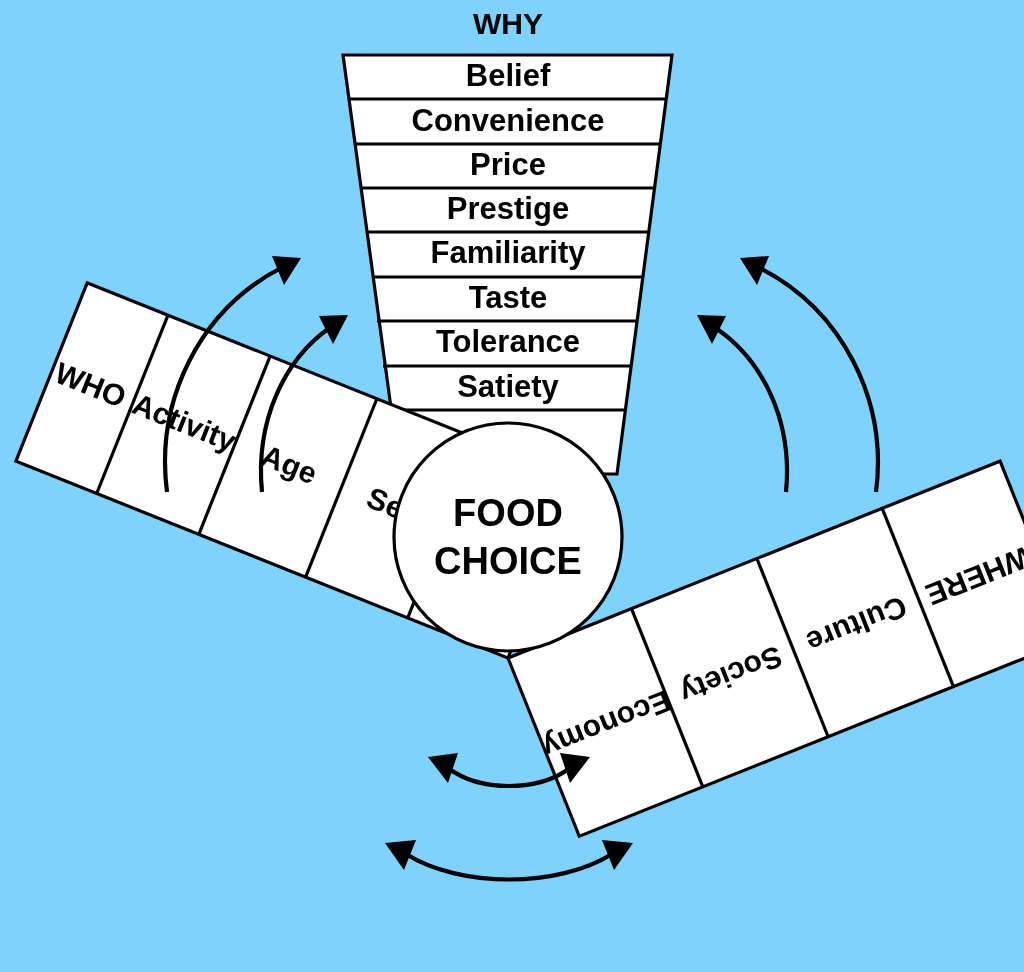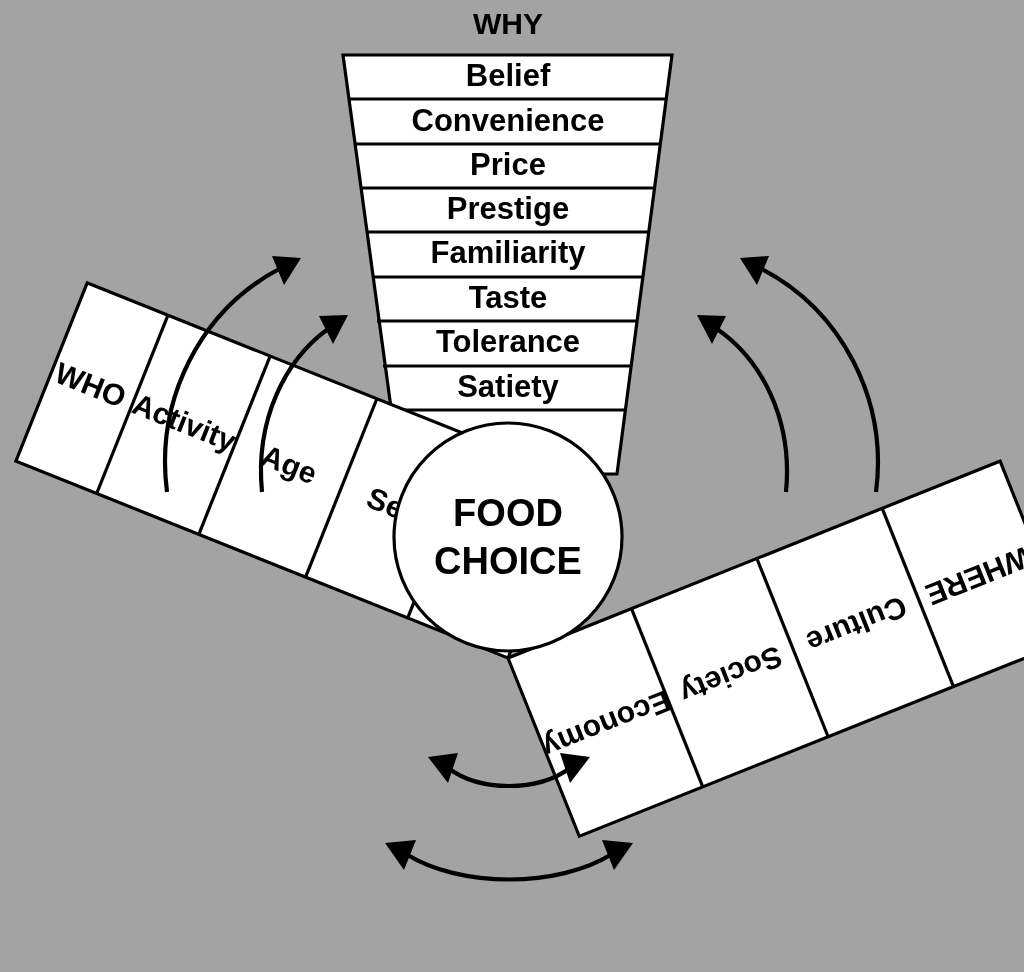--- a/index.html
+++ b/index.html
@@ -10,21 +10,21 @@
   body {
     width: 1024px;
     height: 972px;
     font-family: "Liberation Sans", sans-serif;
     overflow: hidden;
   }
   #diagram-root {
     position: relative;
     width: 1024px;
     height: 972px;
-    background: #a3a3a3;
+    background: #7dd3fc;
   }
   svg#food-choice-svg {
     display: block;
     width: 1024px;
     height: 972px;
   }
   .stroke-shape {
     fill: #ffffff;
     stroke: #000000;
     stroke-width: 3.2;

